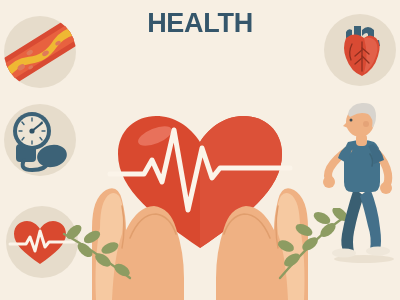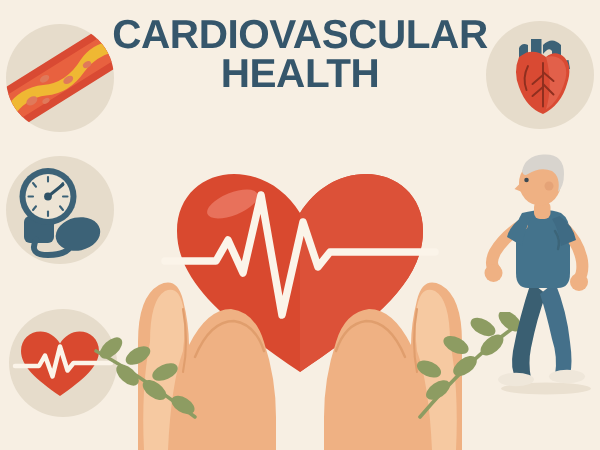--- a/index.html
+++ b/index.html
@@ -61,21 +61,20 @@
   #branch-left{left:60px;top:222px;width:78px;height:64px;}
   #branch-right{left:272px;top:208px;width:82px;height:80px;}
   .branch svg{display:block;width:100%;height:100%;}
 </style>
 </head>
 <body>
 
 <div id="poster">
 
   <div id="title">
-    <span class="l1">CARDIOVASCULAR</span>
     <span class="l2">HEALTH</span>
   </div>
 
   <div class="badge" id="badge-artery">
     <svg viewBox="0 0 72 72">
       <g transform="rotate(-32 36 36)">
         <rect x="-6" y="22" width="84" height="28" rx="4" fill="#D94A33"></rect>
         <rect x="-6" y="27" width="84" height="18" rx="3" fill="#E8613F"></rect>
         <path d="M-6 34 Q10 27 24 34 Q38 41 54 33 Q66 28 78 33 L78 41 Q64 36 52 41 Q36 48 22 41 Q10 35 -6 42 Z" fill="#EFB833"></path>
         <ellipse cx="12" cy="39" rx="4" ry="2.6" fill="#E0795A"></ellipse>

